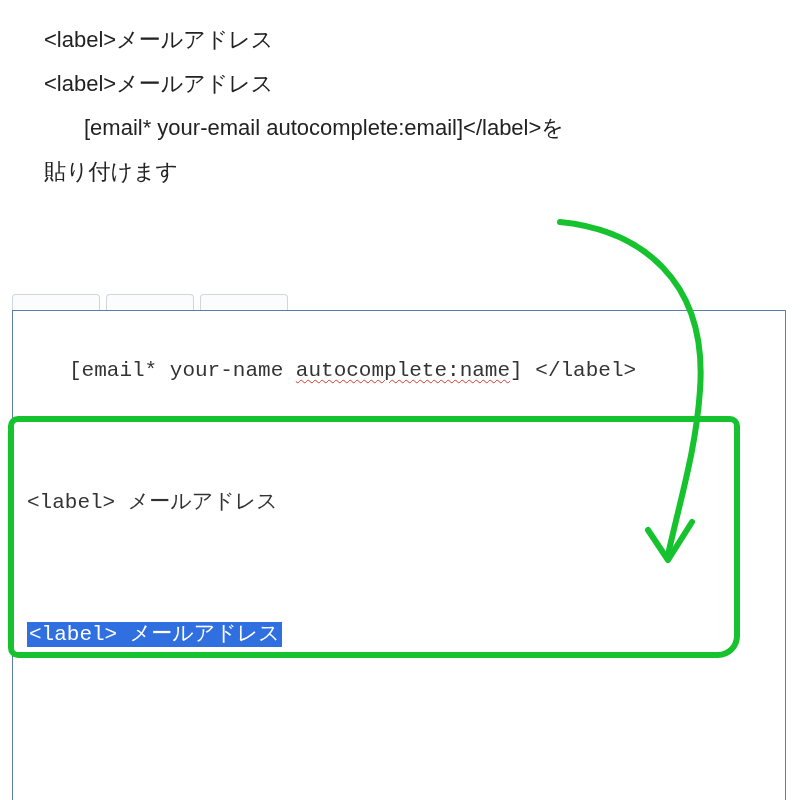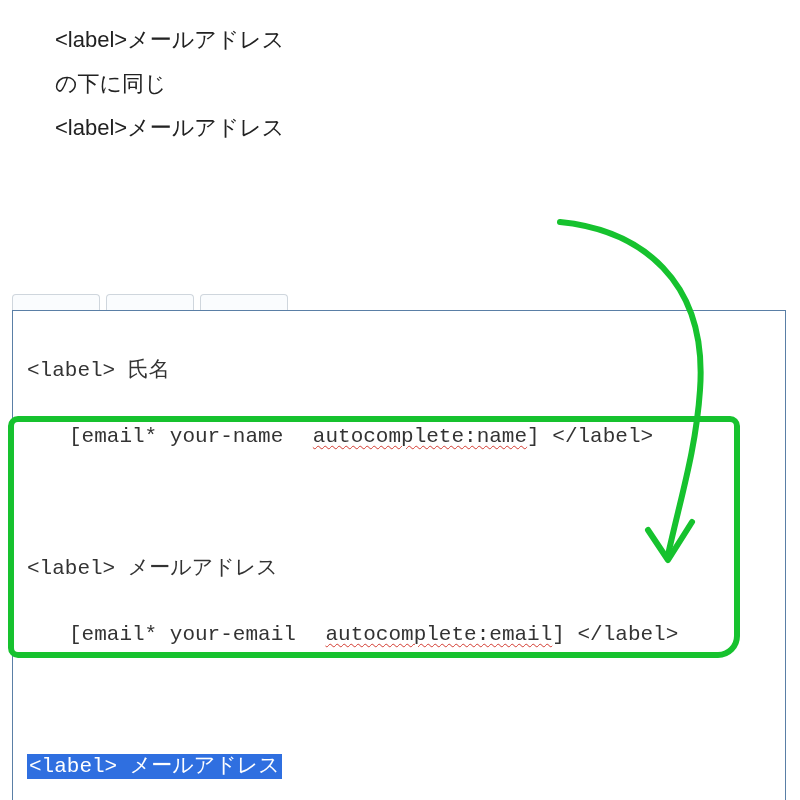--- a/index.html
+++ b/index.html
@@ -15,21 +15,21 @@
 
   .wrap {
     position: relative;
     width: 800px;
     height: 800px;
   }
 
   
   .explain {
     position: absolute;
-    left: 55px;
+    left: 44px;
     top: 18px;
     width: 700px;
     font-size: 22px;
     line-height: 44px;
     color: #222;
   }
   .explain .indent { padding-left: 40px; }
 
   
   .panel {
@@ -69,21 +69,20 @@
     white-space: pre;
   }
   .code .line { display: block; }
   .code .ind  { display: inline-block; width: 42px; } 
 
   
   .sp {
     text-decoration: underline wavy #d33a2f;
     text-decoration-thickness: 1.2px;
     text-underline-offset: 3px;
-    margin-left: 17px;
   }
 
   
   .sel-line {
     display: inline;
     background: #2f6fe0;
     color: #ffffff;
     padding: 1px 2px;
   }
 
@@ -103,37 +102,36 @@
     pointer-events: none;
   }
 </style>
 </head>
 <body>
 
 <div class="wrap">
 
   <div class="explain">
     <div>&lt;label&gt;メールアドレス</div>
-    <div>の下に同じ</div>
     <div>&lt;label&gt;メールアドレス</div>
+    <div class="indent">[email* your-email autocomplete:email]&lt;/label&gt;を</div>
+    <div>貼り付けます</div>
   </div>
 
   <div class="tabs">
     <span></span>
       <span></span>
       <span></span>
   </div>
 
   <div class="panel">
     <div class="code">
-<span class="line"><span>&lt;label&gt; 氏名</span></span>
 <span class="line"><span class="ind"></span><span>[email* your-name </span><span class="sp">autocomplete:name</span><span>] &lt;/label&gt;</span></span>
 <span class="line">&nbsp;</span>
 <span class="line"><span>&lt;label&gt; メールアドレス</span></span>
-<span class="line"><span class="ind"></span><span>[email* your-email </span><span class="sp">autocomplete:email</span><span>] &lt;/label&gt;</span></span>
 <span class="line">&nbsp;</span>
 <span class="line"><span class="sel-line"><span>&lt;label&gt; メールアドレス</span></span></span>
 
 
 
 
 
     </div>
   </div>
 

